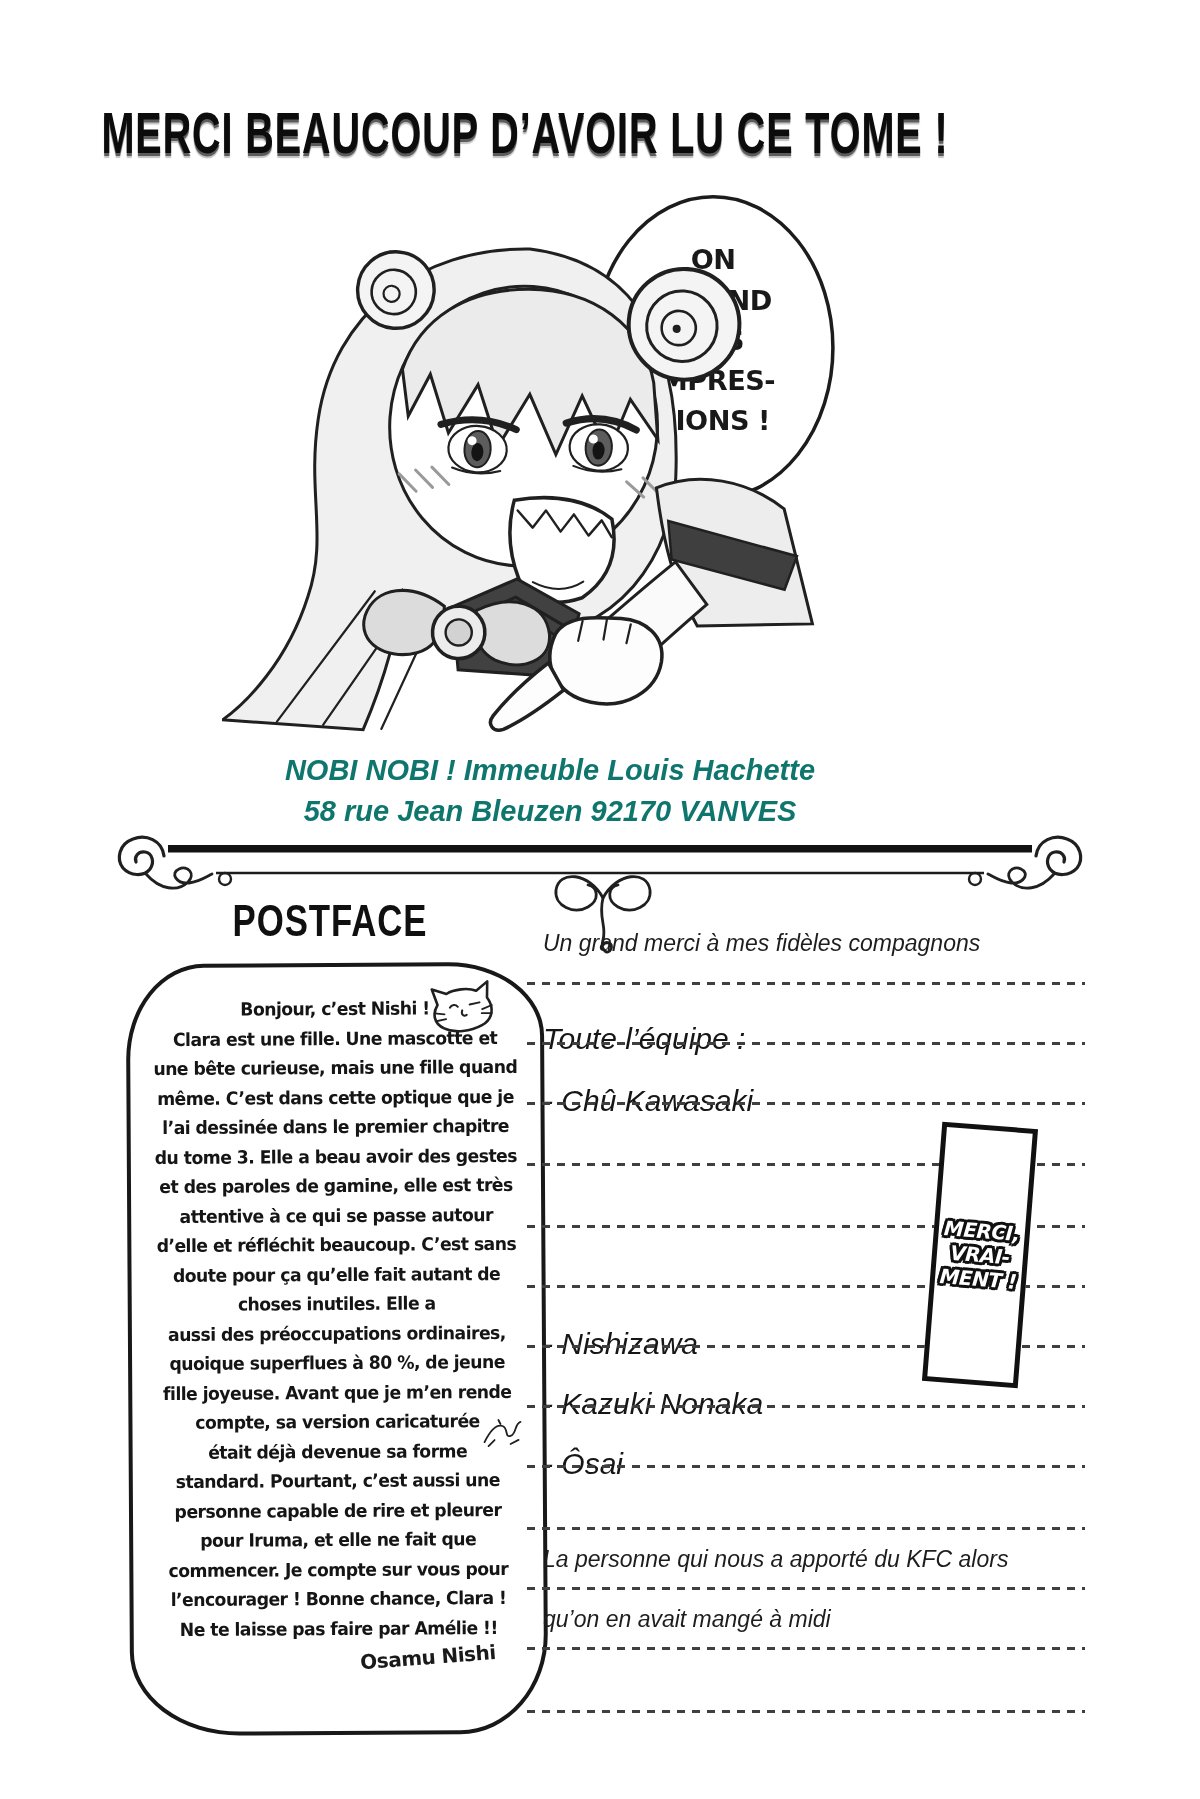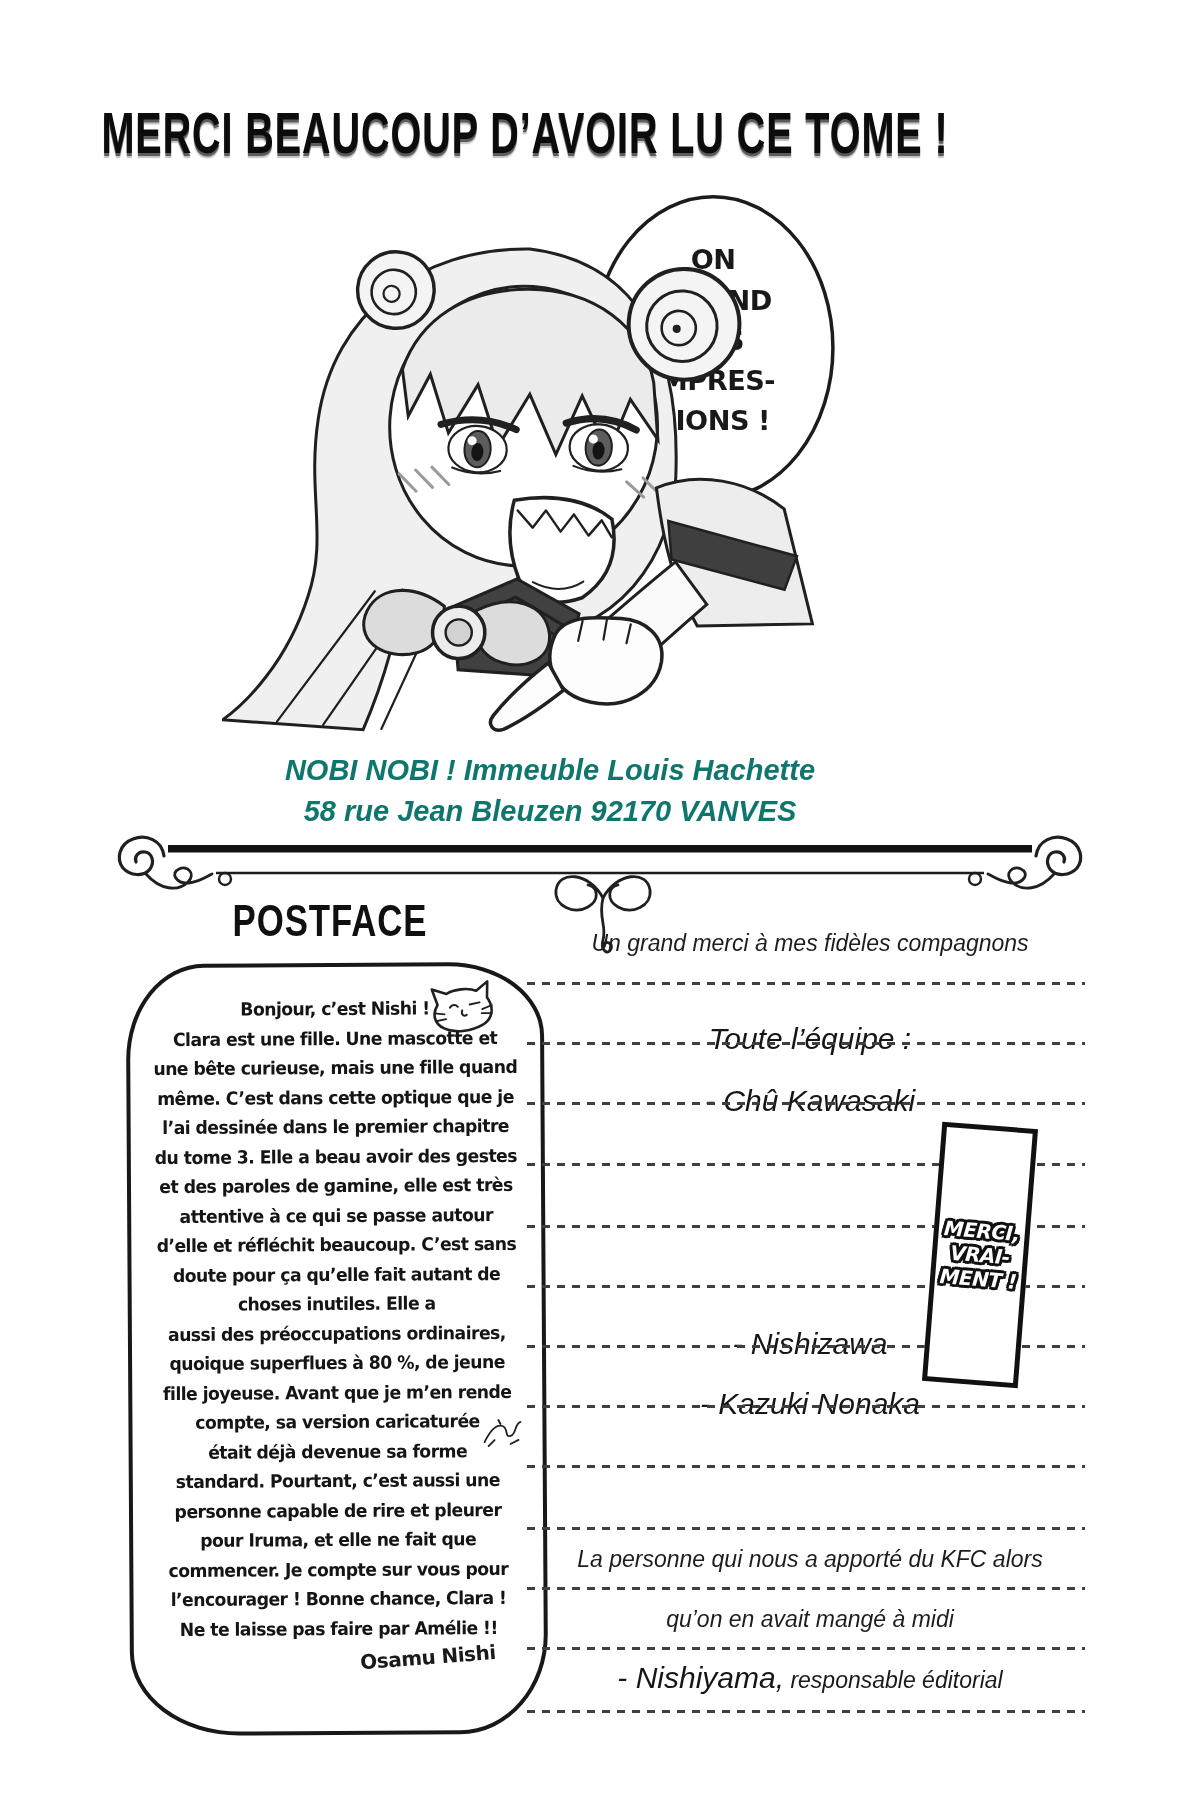--- a/index.html
+++ b/index.html
@@ -37,21 +37,21 @@
     font-family:"DejaVu Sans","Liberation Sans",sans-serif;
     letter-spacing:-.6px;transform:scale(.96,1);transform-origin:center;}
   .signature{margin-top:9px;padding-right:34px;text-align:right;
     font-size:20px;font-weight:700;font-family:"DejaVu Sans",sans-serif;
     letter-spacing:-.5px;transform:rotate(-4deg);}
   .cat-doodle{position:absolute;top:14px;right:44px;width:66px;height:54px;transform:rotate(-6deg);}
   .scribble-doodle{position:absolute;top:450px;right:18px;width:44px;height:34px;}
 
   
   .credits{left:527px;top:930px;width:558px;height:800px;}
-  .credits .row{position:absolute;left:4px;width:100%;text-align:center;}
+  .credits .row{position:absolute;left:16px;width:100%;}
   .dash{position:absolute;left:0;width:100%;height:2.5px;
     background:repeating-linear-gradient(90deg,#3f3f3f 0 8px,transparent 8px 15px);}
   .it-small{font-style:italic;font-size:23px;font-weight:500;color:#1d1d1d;}
   .it-big{font-style:italic;font-size:30px;font-weight:500;color:#161616;margin-top:29px;}
   .role{font-style:italic;font-size:23px;font-weight:500;}
 
   
   .merci-box{left:932px;top:1125px;width:96px;height:260px;box-sizing:border-box;
     border:5px solid #111;background:#fff;transform:rotate(4.5deg);z-index:5;
     display:flex;flex-direction:column;align-items:center;justify-content:center;}
@@ -234,30 +234,28 @@
 
   <div class="row it-big" style="top:125px">- Chû Kawasaki</div>
   <div class="dash" style="top:172px"></div>
   <div class="dash" style="top:233px"></div>
   <div class="dash" style="top:295px"></div>
   <div class="dash" style="top:355px"></div>
   <div class="row it-big" style="top:368px">- Nishizawa</div>
   <div class="dash" style="top:415px"></div>
   <div class="row it-big" style="top:428px">- Kazuki Nonaka</div>
   <div class="dash" style="top:475px"></div>
+  <div class="row it-big" style="top:488px">- Ôsai</div>
   <div class="dash" style="top:535px"></div>
 
   <div class="dash" style="top:597px"></div>
   <div class="row it-small" style="top:616px">La personne qui nous a apporté du KFC alors</div>
   <div class="dash" style="top:657px"></div>
   <div class="row it-small" style="top:676px">qu’on en avait mangé à midi</div>
   <div class="dash" style="top:717px"></div>
-  <div class="row" style="top:731px">
-    <span class="it-big">- Nishiyama,</span><span class="role"> responsable éditorial</span>
-  </div>
   <div class="dash" style="top:780px"></div>
 </div>
 
 <div class="abs merci-box">
   <div class="merci-line">MERCI,</div>
   <div class="merci-line">VRAI-</div>
   <div class="merci-line">MENT !</div>
 </div>
 
 </body></html>

